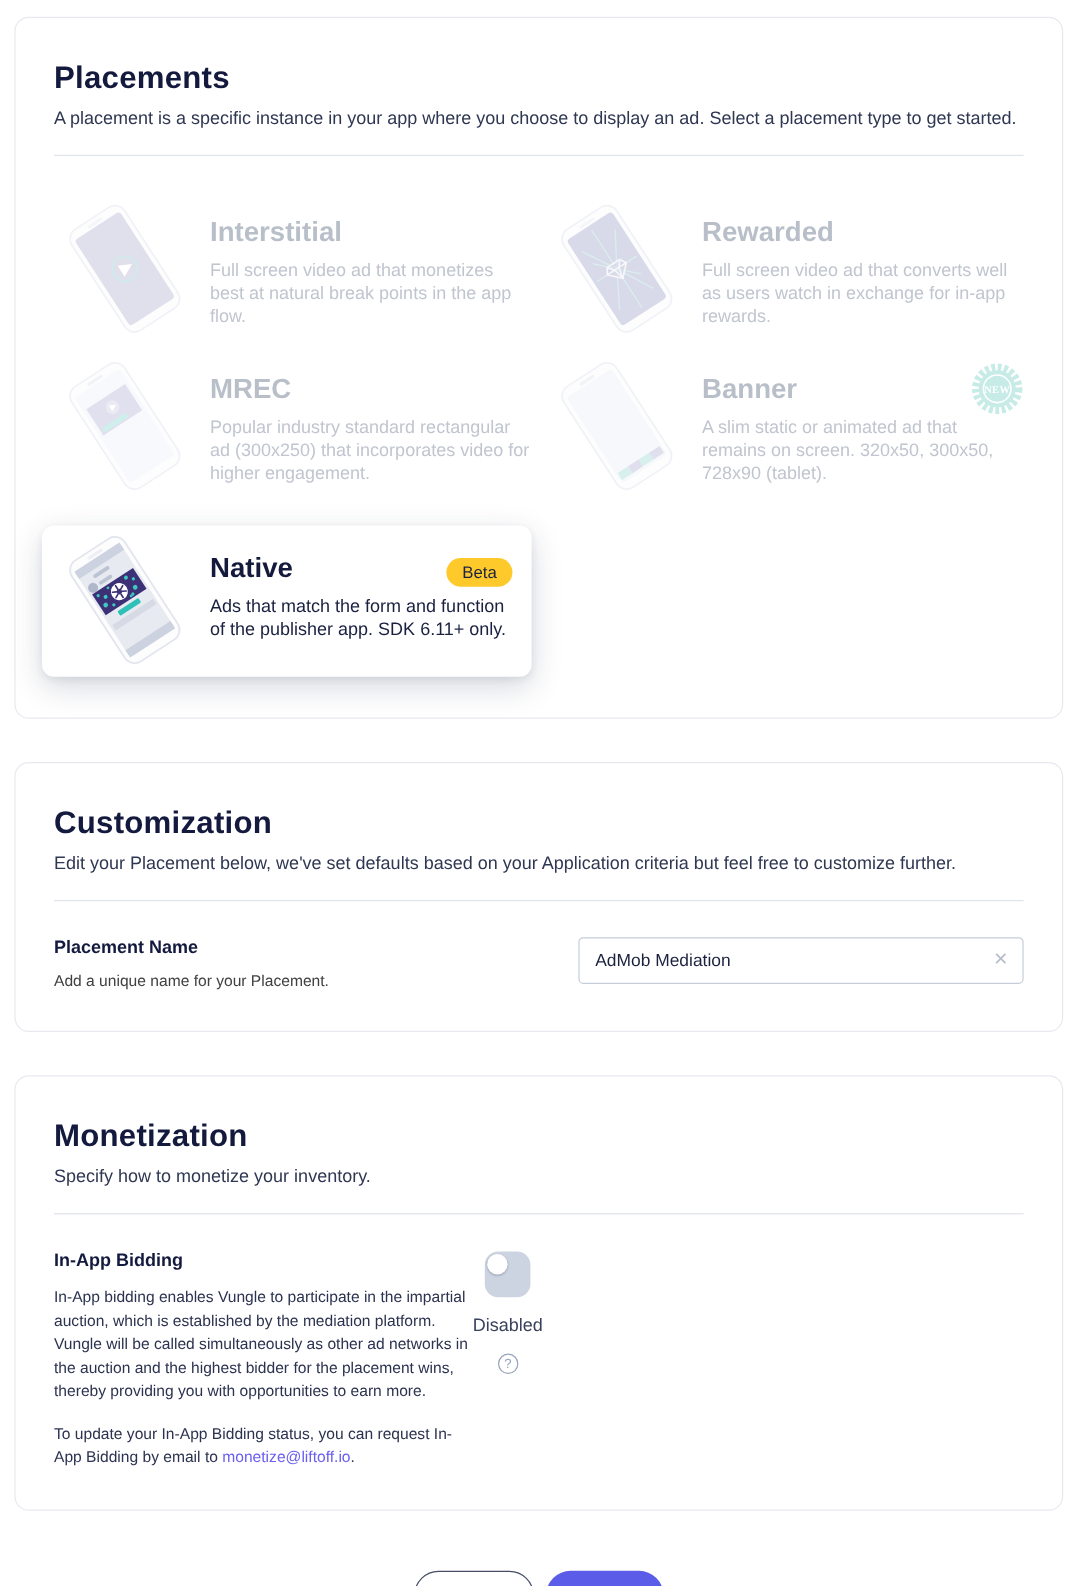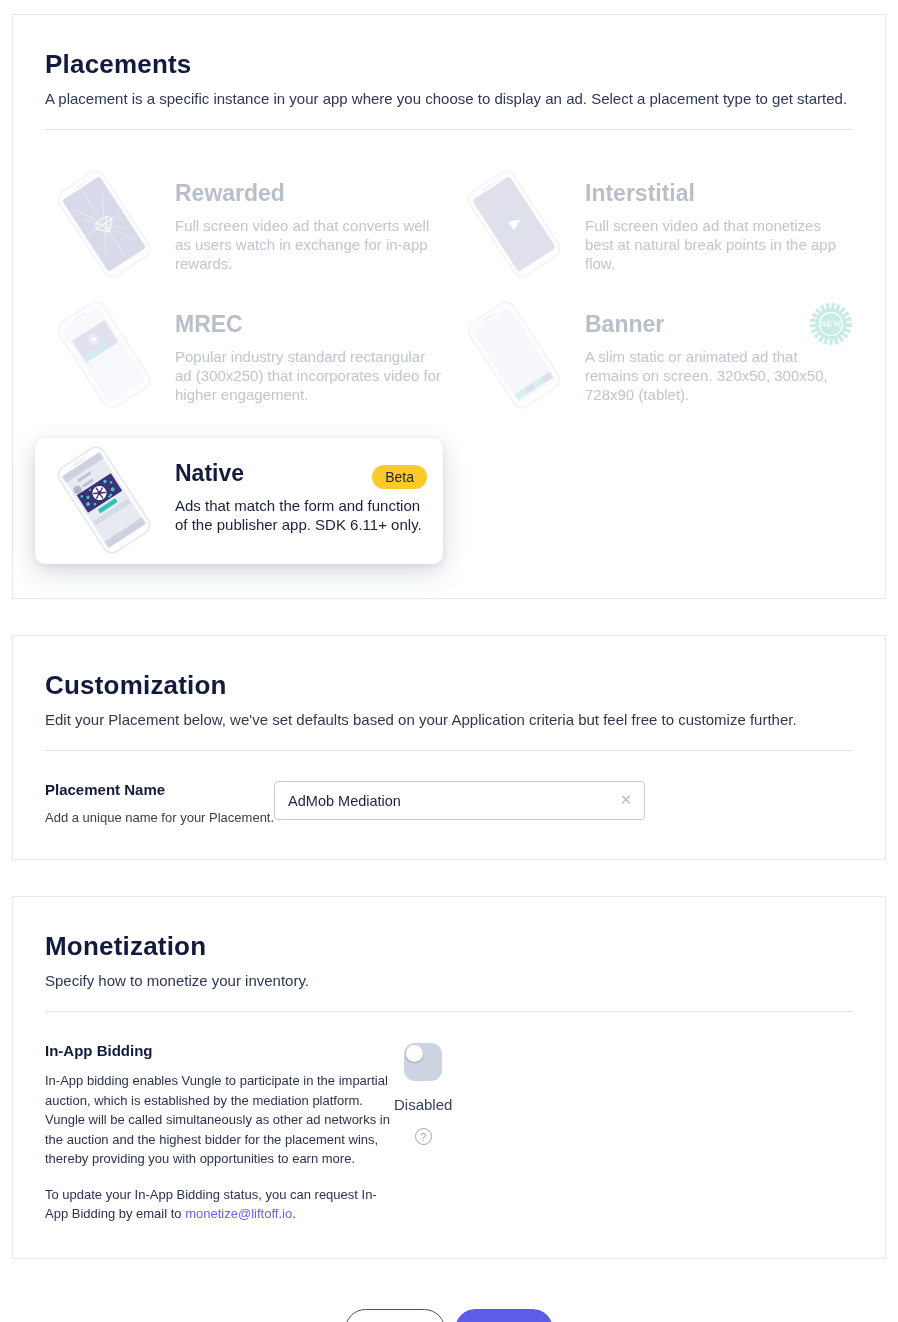--- a/index.html
+++ b/index.html
@@ -7,21 +7,21 @@
   body {
     width: 898px;
     font-family: "Liberation Sans", sans-serif;
     color: #151a3d;
     -webkit-font-smoothing: antialiased;
   }
   .page { padding: 14px 12px 26px; }
 
   .card {
     border: 1px solid #e7e9ef;
-    border-radius: 0;
+    border-radius: 12px;
     background: #fff;
     padding: 30px 32px 34px;
     margin-bottom: 36px;
   }
   .card h1 {
     margin: 4px 0 10px;
     font-size: 26px;
     font-weight: 700;
     color: #141a3e;
     letter-spacing: .2px;
@@ -103,21 +103,21 @@
     padding: 5px 13px;
     line-height: 1;
     white-space: nowrap;
     margin-top: 6px;
   }
   .new-badge { margin-top: -6px; }
 
   
   .field-row {
     display: flex;
-    justify-content: flex-start;
+    justify-content: space-between;
     align-items: flex-start;
     padding-top: 30px;
   }
   .field-label {
     font-size: 15px;
     font-weight: 700;
     color: #141a3e;
     margin: 0 0 12px;
   }
   .field-help {
@@ -242,20 +242,38 @@
 <body>
 
 <div class="page">
 
   <section class="card">
     <h1>Placements</h1>
     <p class="card-sub">A placement is a specific instance in your app where you choose to display an ad. Select a placement type to get started.</p>
     <hr class="divider">
 
     <div class="type-grid">
+
+      <div class="type-item disabled">
+        <div class="type-icon">
+          <svg class="phone" width="56" height="102" viewBox="0 0 52 98">
+            <rect x="0.75" y="0.75" width="50.5" height="96.5" rx="9.5" fill="#fdfdfe" stroke="#e6e9f1" stroke-width="1.5"></rect>
+            <rect x="4.5" y="8" width="43" height="82" rx="3" fill="#c8c7e0"></rect>
+            <rect x="19" y="4" width="14" height="2.6" rx="1.3" fill="#eef0f6"></rect>
+            <circle cx="26" cy="49" r="10" fill="none" stroke="#a9dcd8" stroke-width="1.4"></circle>
+            <path d="M22.5 43.8 L33 49 L22.5 54.2 Z" fill="#ffffff"></path>
+          </svg>
+        </div>
+        <div class="type-body">
+          <div class="type-head">
+            <h2 class="type-title">Interstitial</h2>
+          </div>
+          <p class="type-desc">Full screen video ad that monetizes best at natural break points in the app flow.</p>
+        </div>
+      </div>
 
       <div class="type-item disabled">
         <div class="type-icon">
           <svg class="phone" width="56" height="102" viewBox="0 0 52 98">
             <rect x="0.75" y="0.75" width="50.5" height="96.5" rx="9.5" fill="#fdfdfe" stroke="#e6e9f1" stroke-width="1.5"></rect>
             <rect x="4.5" y="8" width="43" height="82" rx="3" fill="#b9bcd8"></rect>
             <rect x="19" y="4" width="14" height="2.6" rx="1.3" fill="#eef0f6"></rect>
             <g stroke="#bfe6e2" stroke-width="1.1" opacity="0.85">
               <path d="M26 49 L10 22"></path>
                 <path d="M26 49 L26 12"></path>
@@ -272,38 +290,20 @@
               <path d="M20 44 L32 44 L35 49 L26 58 L17 49 Z"></path>
               <path d="M17 49 L35 49 M20 44 L24 49 L26 58 M32 44 L28 49 L26 58"></path>
             </g>
           </svg>
         </div>
         <div class="type-body">
           <div class="type-head">
             <h2 class="type-title">Rewarded</h2>
           </div>
           <p class="type-desc">Full screen video ad that converts well as users watch in exchange for in-app rewards.</p>
-        </div>
-      </div>
-
-      <div class="type-item disabled">
-        <div class="type-icon">
-          <svg class="phone" width="56" height="102" viewBox="0 0 52 98">
-            <rect x="0.75" y="0.75" width="50.5" height="96.5" rx="9.5" fill="#fdfdfe" stroke="#e6e9f1" stroke-width="1.5"></rect>
-            <rect x="4.5" y="8" width="43" height="82" rx="3" fill="#c8c7e0"></rect>
-            <rect x="19" y="4" width="14" height="2.6" rx="1.3" fill="#eef0f6"></rect>
-            <circle cx="26" cy="49" r="10" fill="none" stroke="#a9dcd8" stroke-width="1.4"></circle>
-            <path d="M22.5 43.8 L33 49 L22.5 54.2 Z" fill="#ffffff"></path>
-          </svg>
-        </div>
-        <div class="type-body">
-          <div class="type-head">
-            <h2 class="type-title">Interstitial</h2>
-          </div>
-          <p class="type-desc">Full screen video ad that monetizes best at natural break points in the app flow.</p>
         </div>
       </div>
 
       <div class="type-item disabled">
         <div class="type-icon">
           <svg class="phone" width="56" height="102" viewBox="0 0 52 98">
             <rect x="0.75" y="0.75" width="50.5" height="96.5" rx="9.5" fill="#fdfdfe" stroke="#e6e9f1" stroke-width="1.5"></rect>
             <rect x="4.5" y="8" width="43" height="82" rx="3" fill="#f3f5fa"></rect>
             <rect x="19" y="4" width="14" height="2.6" rx="1.3" fill="#e8ebf2"></rect>
             <rect x="7.5" y="21" width="37" height="25" fill="#cac8e1"></rect>

